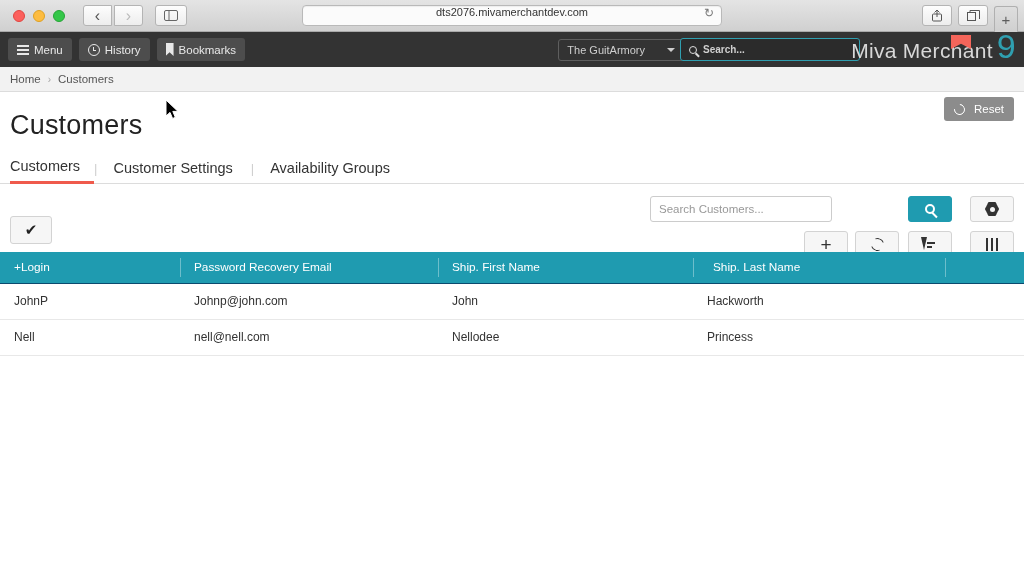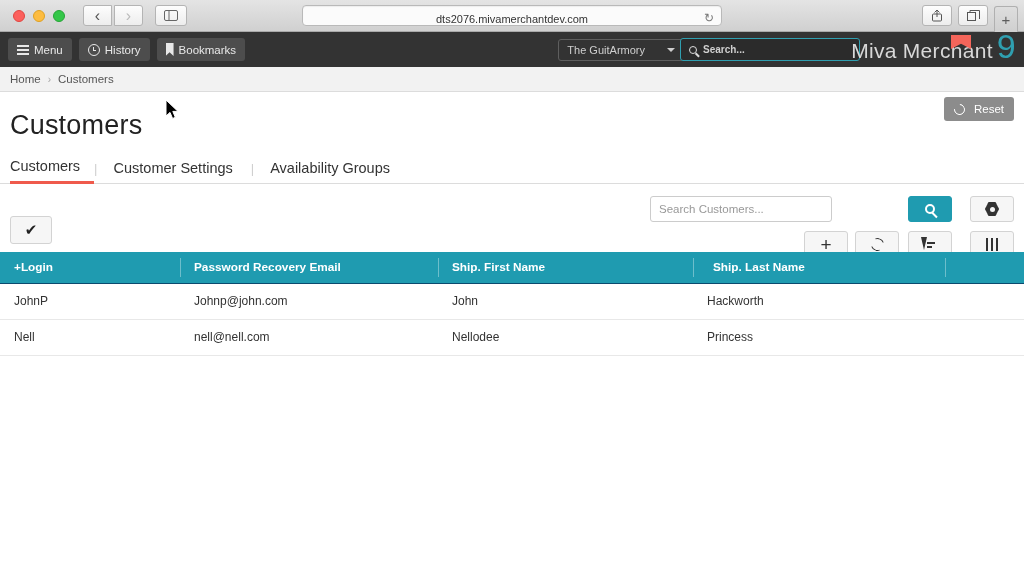--- a/index.html
+++ b/index.html
@@ -41,21 +41,21 @@
   .navgroup .chrome-btn:last-child  { border-radius: 0 3px 3px 0; color:#bbb; }
   .sidebar-btn { margin-left: 12px; width: 32px; }
 
   .url-bar {
     position: absolute;
     left: 302px; width: 420px;
     height: 21px;
     background: #fbfbfb;
     border: 1px solid #b9b9b9;
     border-radius: 4px;
-    display: flex; align-items: flex-end; justify-content: center;
+    display: flex; align-items: flex-start; justify-content: center;
     font-size: 11px; color: #333;
     box-shadow: inset 0 1px 1px rgba(0,0,0,.06);
   }
   .url-reload { position: absolute; right: 7px; font-size: 12px; color: #777; }
 
   .chrome-right { position: absolute; right: 6px; display: flex; gap: 6px; align-items: center; }
   .chrome-right .chrome-btn { width: 30px; height: 21px; }
   .plus-tab {
     width: 24px; height: 26px;
     background: linear-gradient(to bottom,#dedede,#cfcfcf);
@@ -250,21 +250,21 @@
     border-top:13px solid #333; }
   .cols-ico { display: flex; gap: 2.5px; }
   .cols-ico i { width: 2.5px; height: 13px; background: #333; }
 
   
   table { width: 100%; border-collapse: collapse; table-layout: fixed; }
   thead th {
     background: #1f9bb0;
     color: #ffffff;
     font-size: 11.8px;
-    font-weight: bold;
+    font-weight: normal;
     text-align: left;
     height: 31px;
     padding: 0 0 0 14px;
     position: relative;
   }
   thead th + th::before {
     content: ""; position: absolute; left: 0; top: 6px; bottom: 6px;
     width: 1px; background: rgba(255,255,255,.35);
   }
   tbody td {

